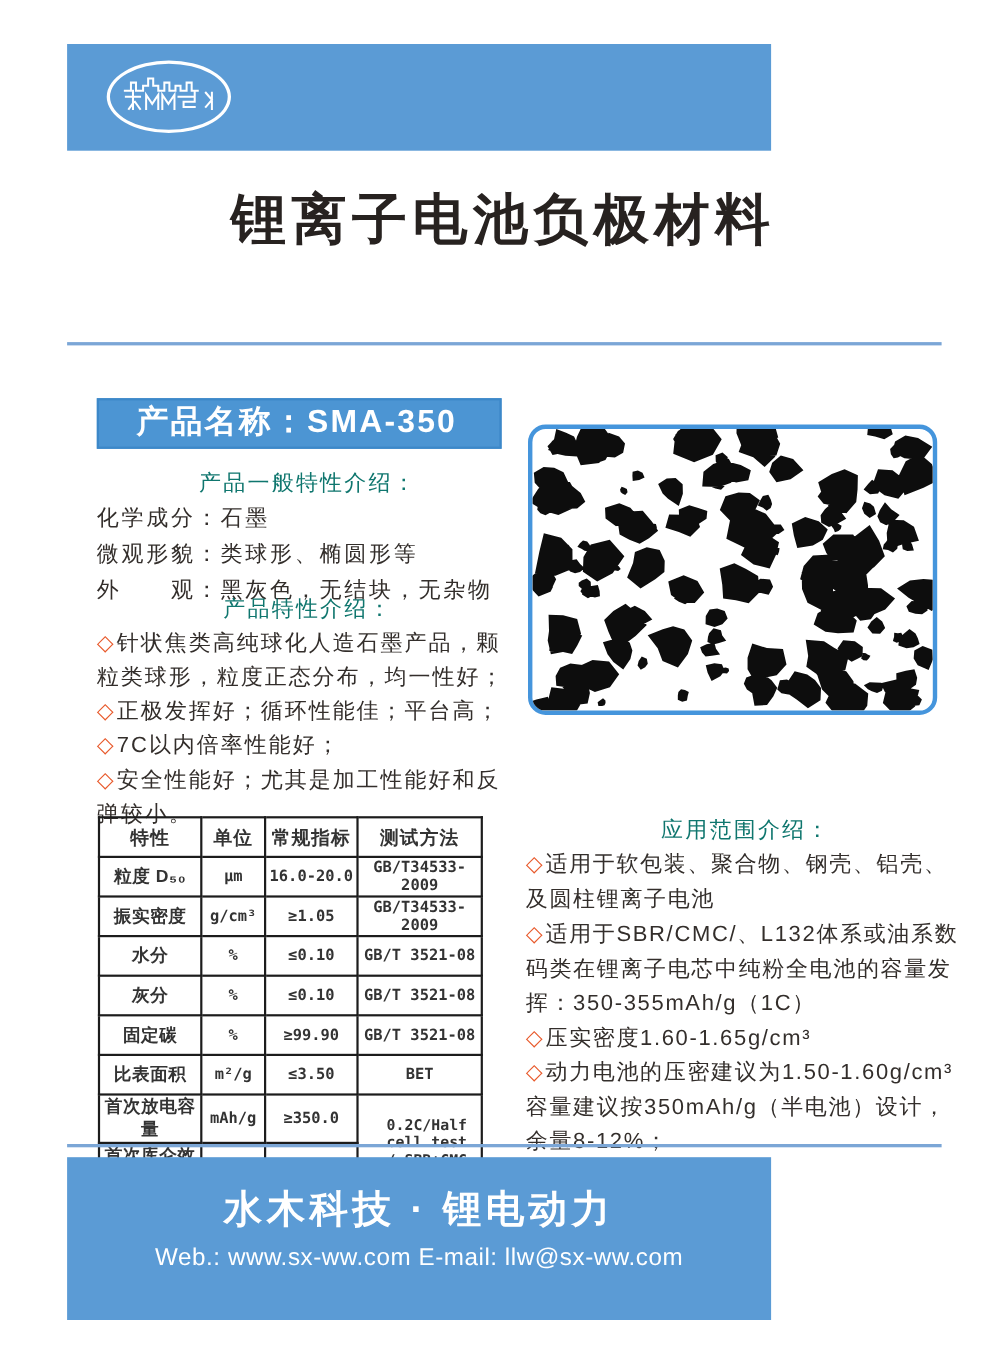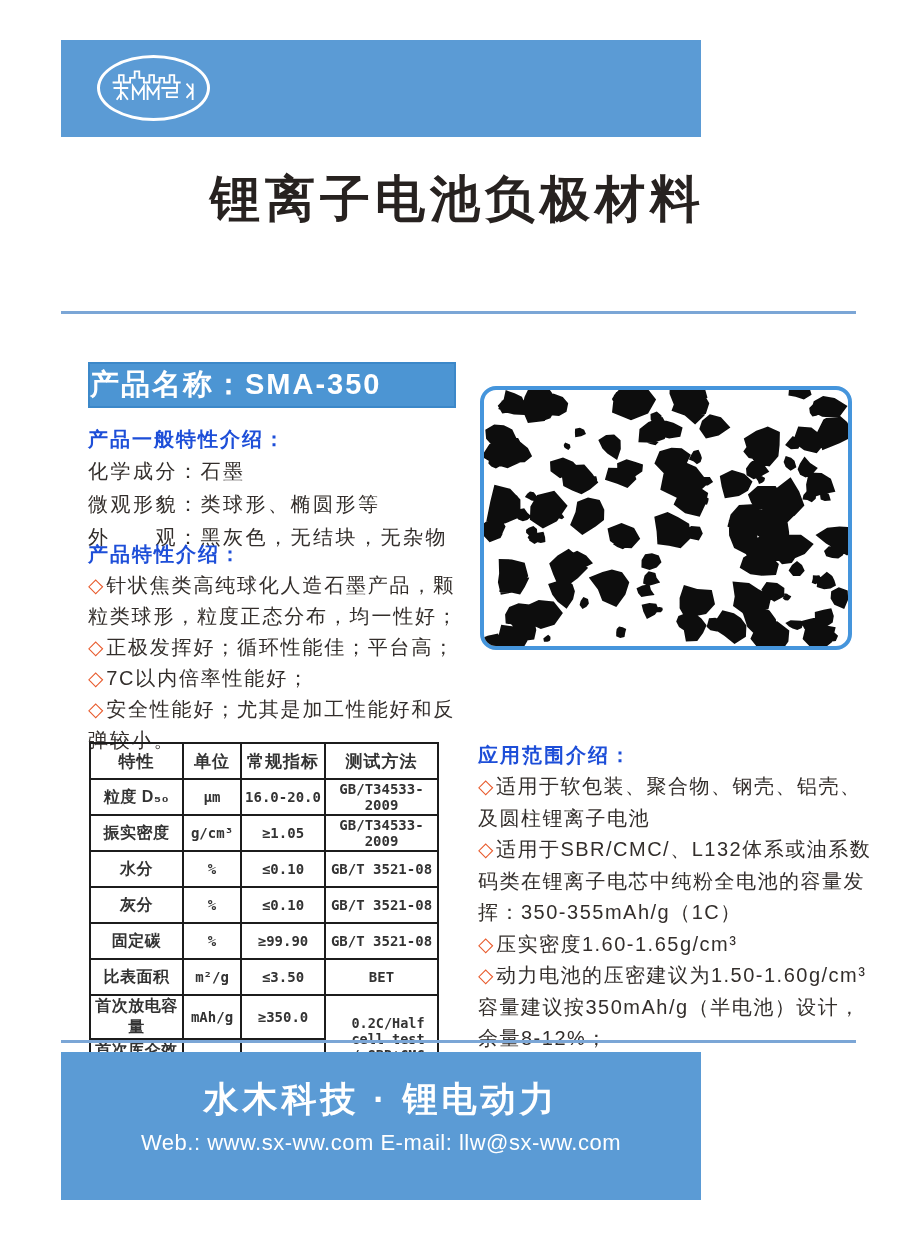--- a/index.html
+++ b/index.html
@@ -23,24 +23,24 @@
   #doc-subtitle {
     font-size:48px; font-weight:bold; color:var(--c-title2,#43a0dc); letter-spacing:7px; line-height:58px; margin-top:2px;
   }
   .divider { position:absolute; left:61px; width:795px; height:3px; background:var(--c-divider,#7ba6d6); }
   #divider-top { top:311px; }
   #divider-bottom { top:1040px; }
   #product-banner {
     position:absolute; left:88px; top:362px; width:368px; height:46px;
     background:var(--c-banner,#4c95d3); border:2px solid #3c88c9;
     color:#fff; font-size:29px; font-weight:bold; letter-spacing:2px;
-    line-height:41px; white-space:nowrap;
+    line-height:41px; padding-left:34px; white-space:nowrap;
   }
   #general-block { position:absolute; left:88px; top:423px; width:384px; }
-  .sec-title { font-size:20px; font-weight:bold; letter-spacing:2px; line-height:32px; color:#1d4ed8; }
+  .sec-title { font-size:20px; font-weight:normal; letter-spacing:2px; line-height:32px; color:#0f766e;text-align:center; }
   .gen-line { font-size:20px; line-height:33px; letter-spacing:2.5px; color:#332e2b; }
   #features-block { position:absolute; left:88px; top:538px; width:384px; }
   .feat { font-size:20px; line-height:31px; letter-spacing:1.8px; color:#332e2b; }
   .diamond { color:var(--c-bullet,#e85a2c); margin-right:1px; }
   #sem-image {
     position:absolute; left:480px; top:386px; width:372px; height:264px;
     border:4px solid var(--c-imgborder,#4595dc); border-radius:16px;
     background:#fff; overflow:hidden;
   }
   #spec-table {

